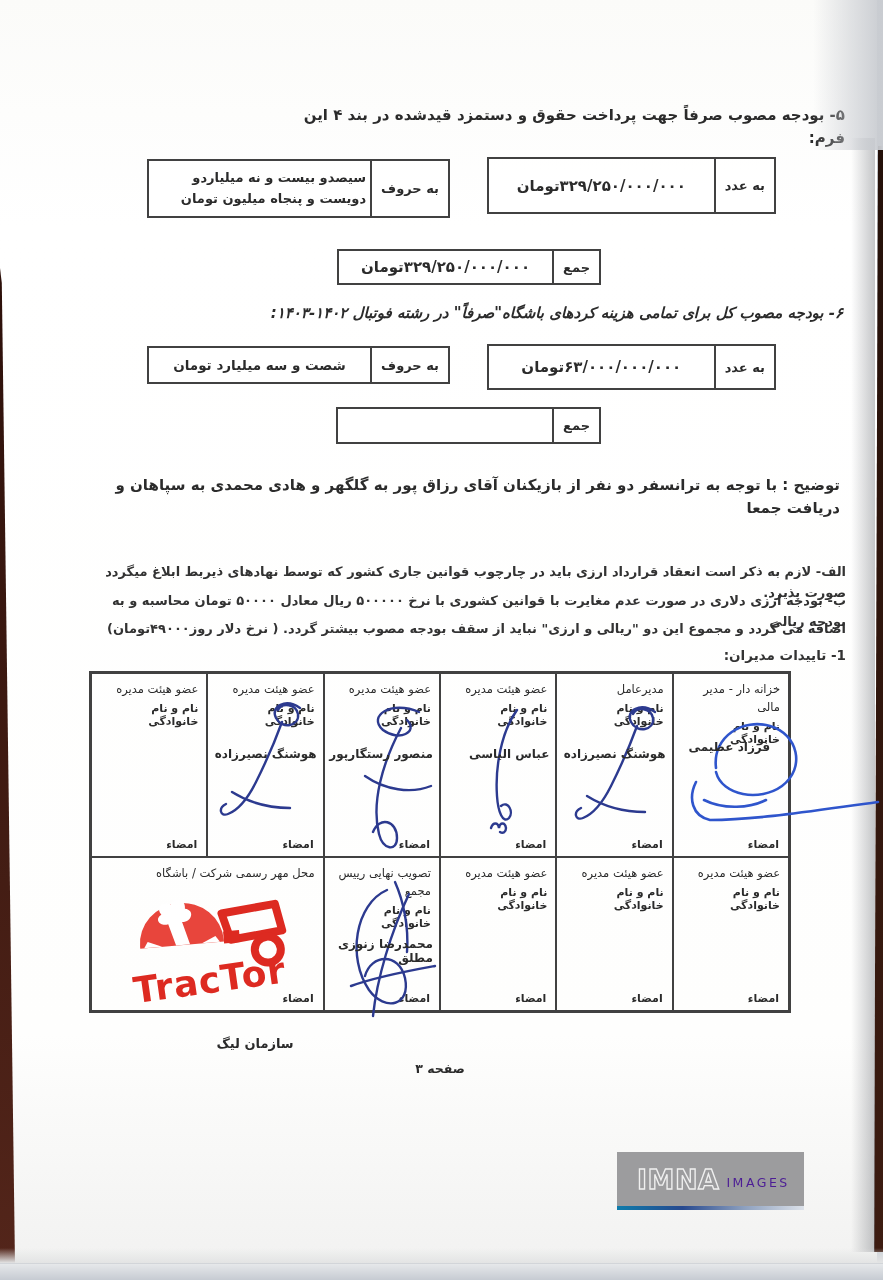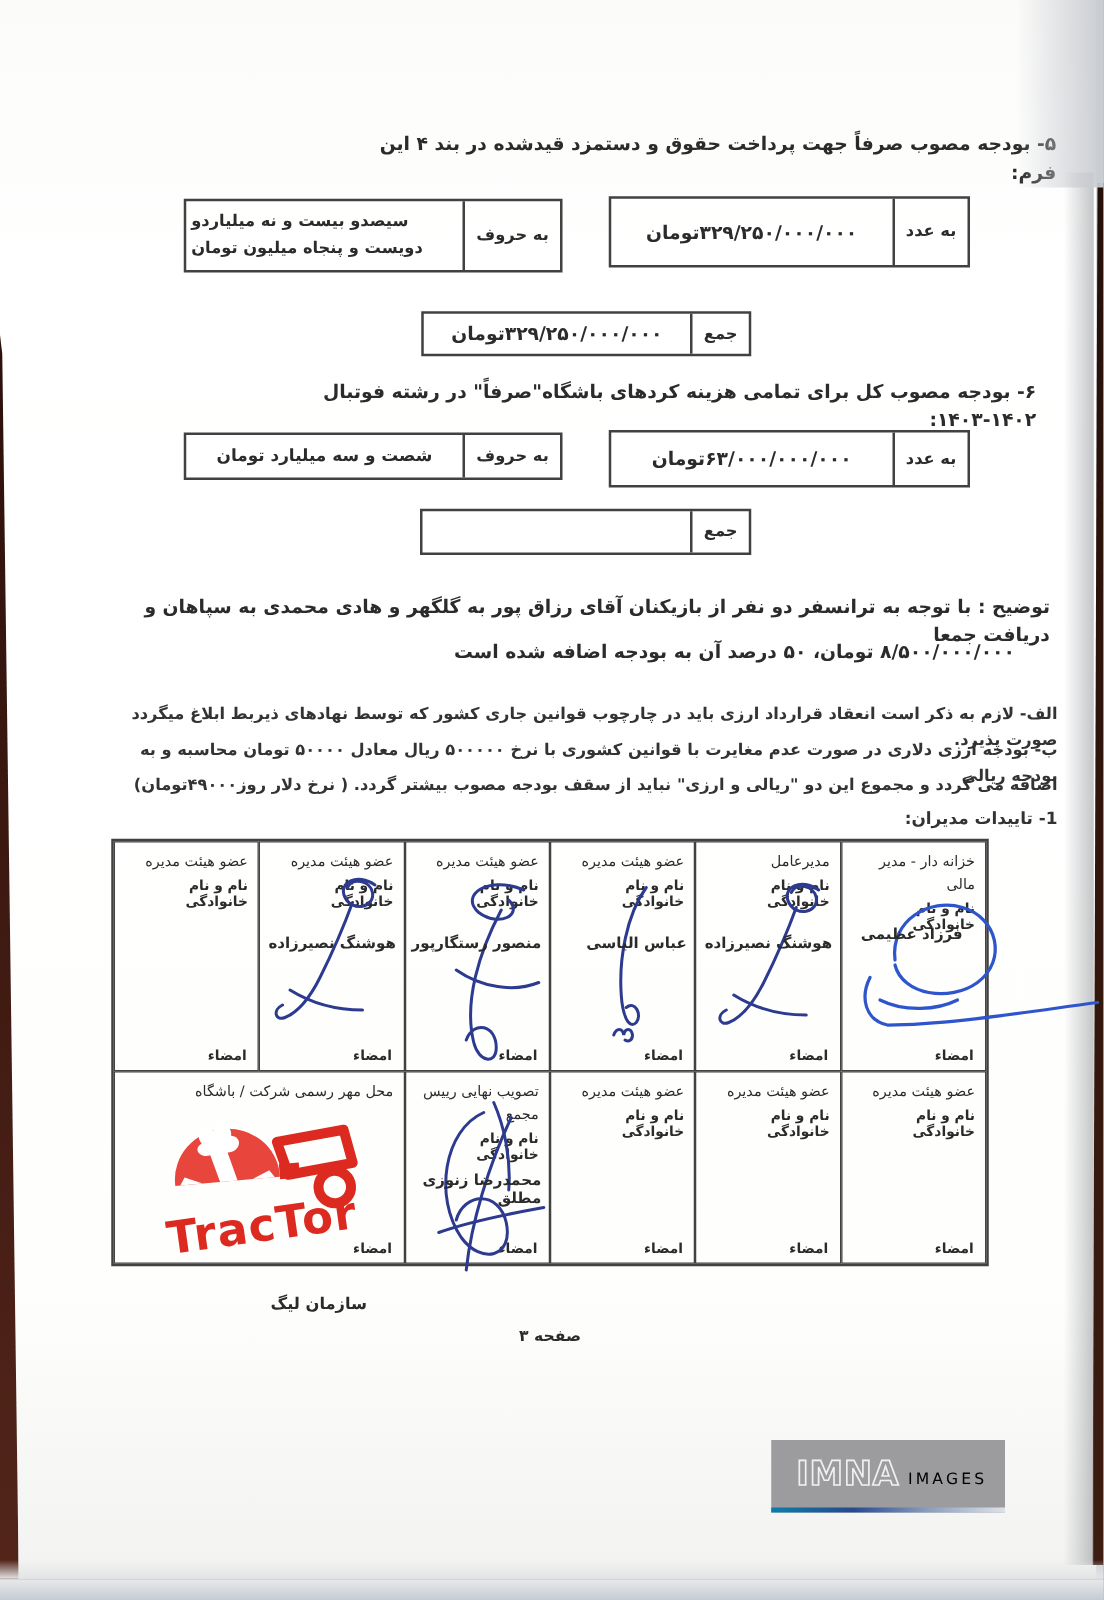--- a/index.html
+++ b/index.html
@@ -46,21 +46,21 @@
   .h { font-weight:bold; font-size:15px; text-align:right; line-height:1.5; }
   .body-txt { font-weight:bold; font-size:13px; text-align:right; color:#333; line-height:1.6; }
 
   .fieldbox { position:absolute; display:flex; border:2px solid #414141; background:rgba(255,255,255,.6); }
   .fb-label {
     flex:0 0 auto; display:flex; align-items:center; justify-content:center;
     border-left:2px solid #414141; font-weight:bold; font-size:13px; padding:0 9px; white-space:nowrap;
   }
   .fb-value {
     flex:1 1 auto; display:flex; align-items:center; justify-content:center;
-    font-weight:bold; font-size:15px; text-align:left; padding:12px 4px;
+    font-weight:bold; font-size:15px; text-align:right; padding:12px 4px;
   }
   .fb-value.small { font-size:13px; line-height:1.55; }
 
   .mgr-table {
     position:absolute; left:89px; top:671px; width:702px; height:342px;
     display:grid; grid-template-columns:repeat(6,1fr); grid-template-rows:184px 154px;
     border:2px solid #414141; direction:rtl;
   }
   .cell { position:relative; border:1px solid #414141; overflow:visible; }
   .cell.span2 { grid-column:span 2; }
@@ -77,21 +77,21 @@
   .watermark {
     position:absolute; left:617px; top:1152px; width:187px; height:58px;
     background:#9c9c9e; direction:ltr; display:flex; align-items:center; padding:0 0 4px 20px;
   }
   .wm-line { position:absolute; left:0; right:0; bottom:0; height:4px;
     background:linear-gradient(90deg,#0e7cab 0%,#27498f 35%,#8da0bf 68%,#dde2ea 100%); }
   .wm-logo {
     font-size:27px; font-weight:bold; letter-spacing:0.5px;
     color:transparent; -webkit-text-stroke:1.3px #f0f0f0;
   }
-  .wm-label { font-size:12.5px; color:#000000; letter-spacing:2.5px; margin-left:7px; margin-top:7px; }
+  .wm-label { font-size:12.5px; color:#4c1d95; letter-spacing:2.5px; margin-left:7px; margin-top:7px; }
 </style>
 </head>
 <body>
 
 <div class="photo">
   <div class="page">
 
     <div class="abs h" style="left:280px; top:104px; width:565px;">۵- بودجه مصوب صرفاً جهت پرداخت حقوق و دستمزد قیدشده در بند ۴ این فرم:</div>
 
     <div class="fieldbox" style="left:487px; top:157px; width:289px; height:57px;">
@@ -102,39 +102,38 @@
     <div class="fieldbox" style="left:147px; top:159px; width:303px; height:59px;">
       <div class="fb-label">به حروف</div>
       <div class="fb-value small">سیصدو بیست و نه میلیاردو دویست و پنجاه میلیون تومان</div>
     </div>
 
     <div class="fieldbox" style="left:337px; top:249px; width:264px; height:36px;">
       <div class="fb-label">جمع</div>
       <div class="fb-value">۳۲۹/۲۵۰/۰۰۰/۰۰۰تومان</div>
     </div>
 
-    <div class="abs h" style="left:244px; top:302px; width:585px;">۶- بودجه مصوب کل برای تمامی هزینه کردهای باشگاه"صرفاً" در رشته فوتبال ۱۴۰۲-۱۴۰۳:</div>
+    <div class="abs h" style="left:258px; top:302px; width:585px;font-style:italic;">۶- بودجه مصوب کل برای تمامی هزینه کردهای باشگاه"صرفاً" در رشته فوتبال ۱۴۰۲-۱۴۰۳:</div>
 
     <div class="fieldbox" style="left:487px; top:344px; width:289px; height:46px;">
       <div class="fb-label">به عدد</div>
       <div class="fb-value">۶۳/۰۰۰/۰۰۰/۰۰۰تومان</div>
     </div>
 
     <div class="fieldbox" style="left:147px; top:346px; width:303px; height:38px;">
       <div class="fb-label">به حروف</div>
       <div class="fb-value" style="font-size:13.5px;">شصت و سه میلیارد تومان</div>
     </div>
 
     <div class="fieldbox" style="left:336px; top:407px; width:265px; height:37px;">
       <div class="fb-label">جمع</div>
       <div class="fb-value"></div>
     </div>
 
     <div class="abs h" style="left:88px; top:474px; width:752px;">توضیح : با توجه به ترانسفر دو نفر از بازیکنان  آقای رزاق پور به گلگهر و هادی محمدی به سپاهان و دریافت جمعا</div>
-    <div class="abs h" style="left:88px; top:510px; width:752px; padding-right:28px;">۸/۵۰۰/۰۰۰/۰۰۰ تومان،  ۵۰ درصد آن به بودجه اضافه شده است</div>
 
     <div class="abs body-txt" style="left:80px; top:562px; width:766px;">الف- لازم به ذکر است  انعقاد قرارداد ارزی باید  در چارچوب قوانین جاری کشور که توسط نهادهای ذیربط ابلاغ میگردد صورت پذیرد.</div>
     <div class="abs body-txt" style="left:80px; top:591px; width:766px;">ب- بودجه  ارزی دلاری در صورت عدم مغایرت با قوانین کشوری با نرخ ۵۰۰۰۰۰ ریال معادل ۵۰۰۰۰ تومان محاسبه و به بودجه ریالی</div>
     <div class="abs body-txt" style="left:80px; top:619px; width:766px;">اضافه می گردد و مجموع این دو "ریالی و ارزی" نباید از سقف بودجه مصوب بیشتر گردد.  ( نرخ دلار روز۴۹۰۰۰تومان)</div>
     <div class="abs body-txt" style="left:80px; top:645px; width:766px; font-size:13.5px;">1- تاییدات مدیران:</div>
 
     <div class="mgr-table">
 
       <div class="cell">
         <div class="role">خزانه دار - مدیر مالی</div>

